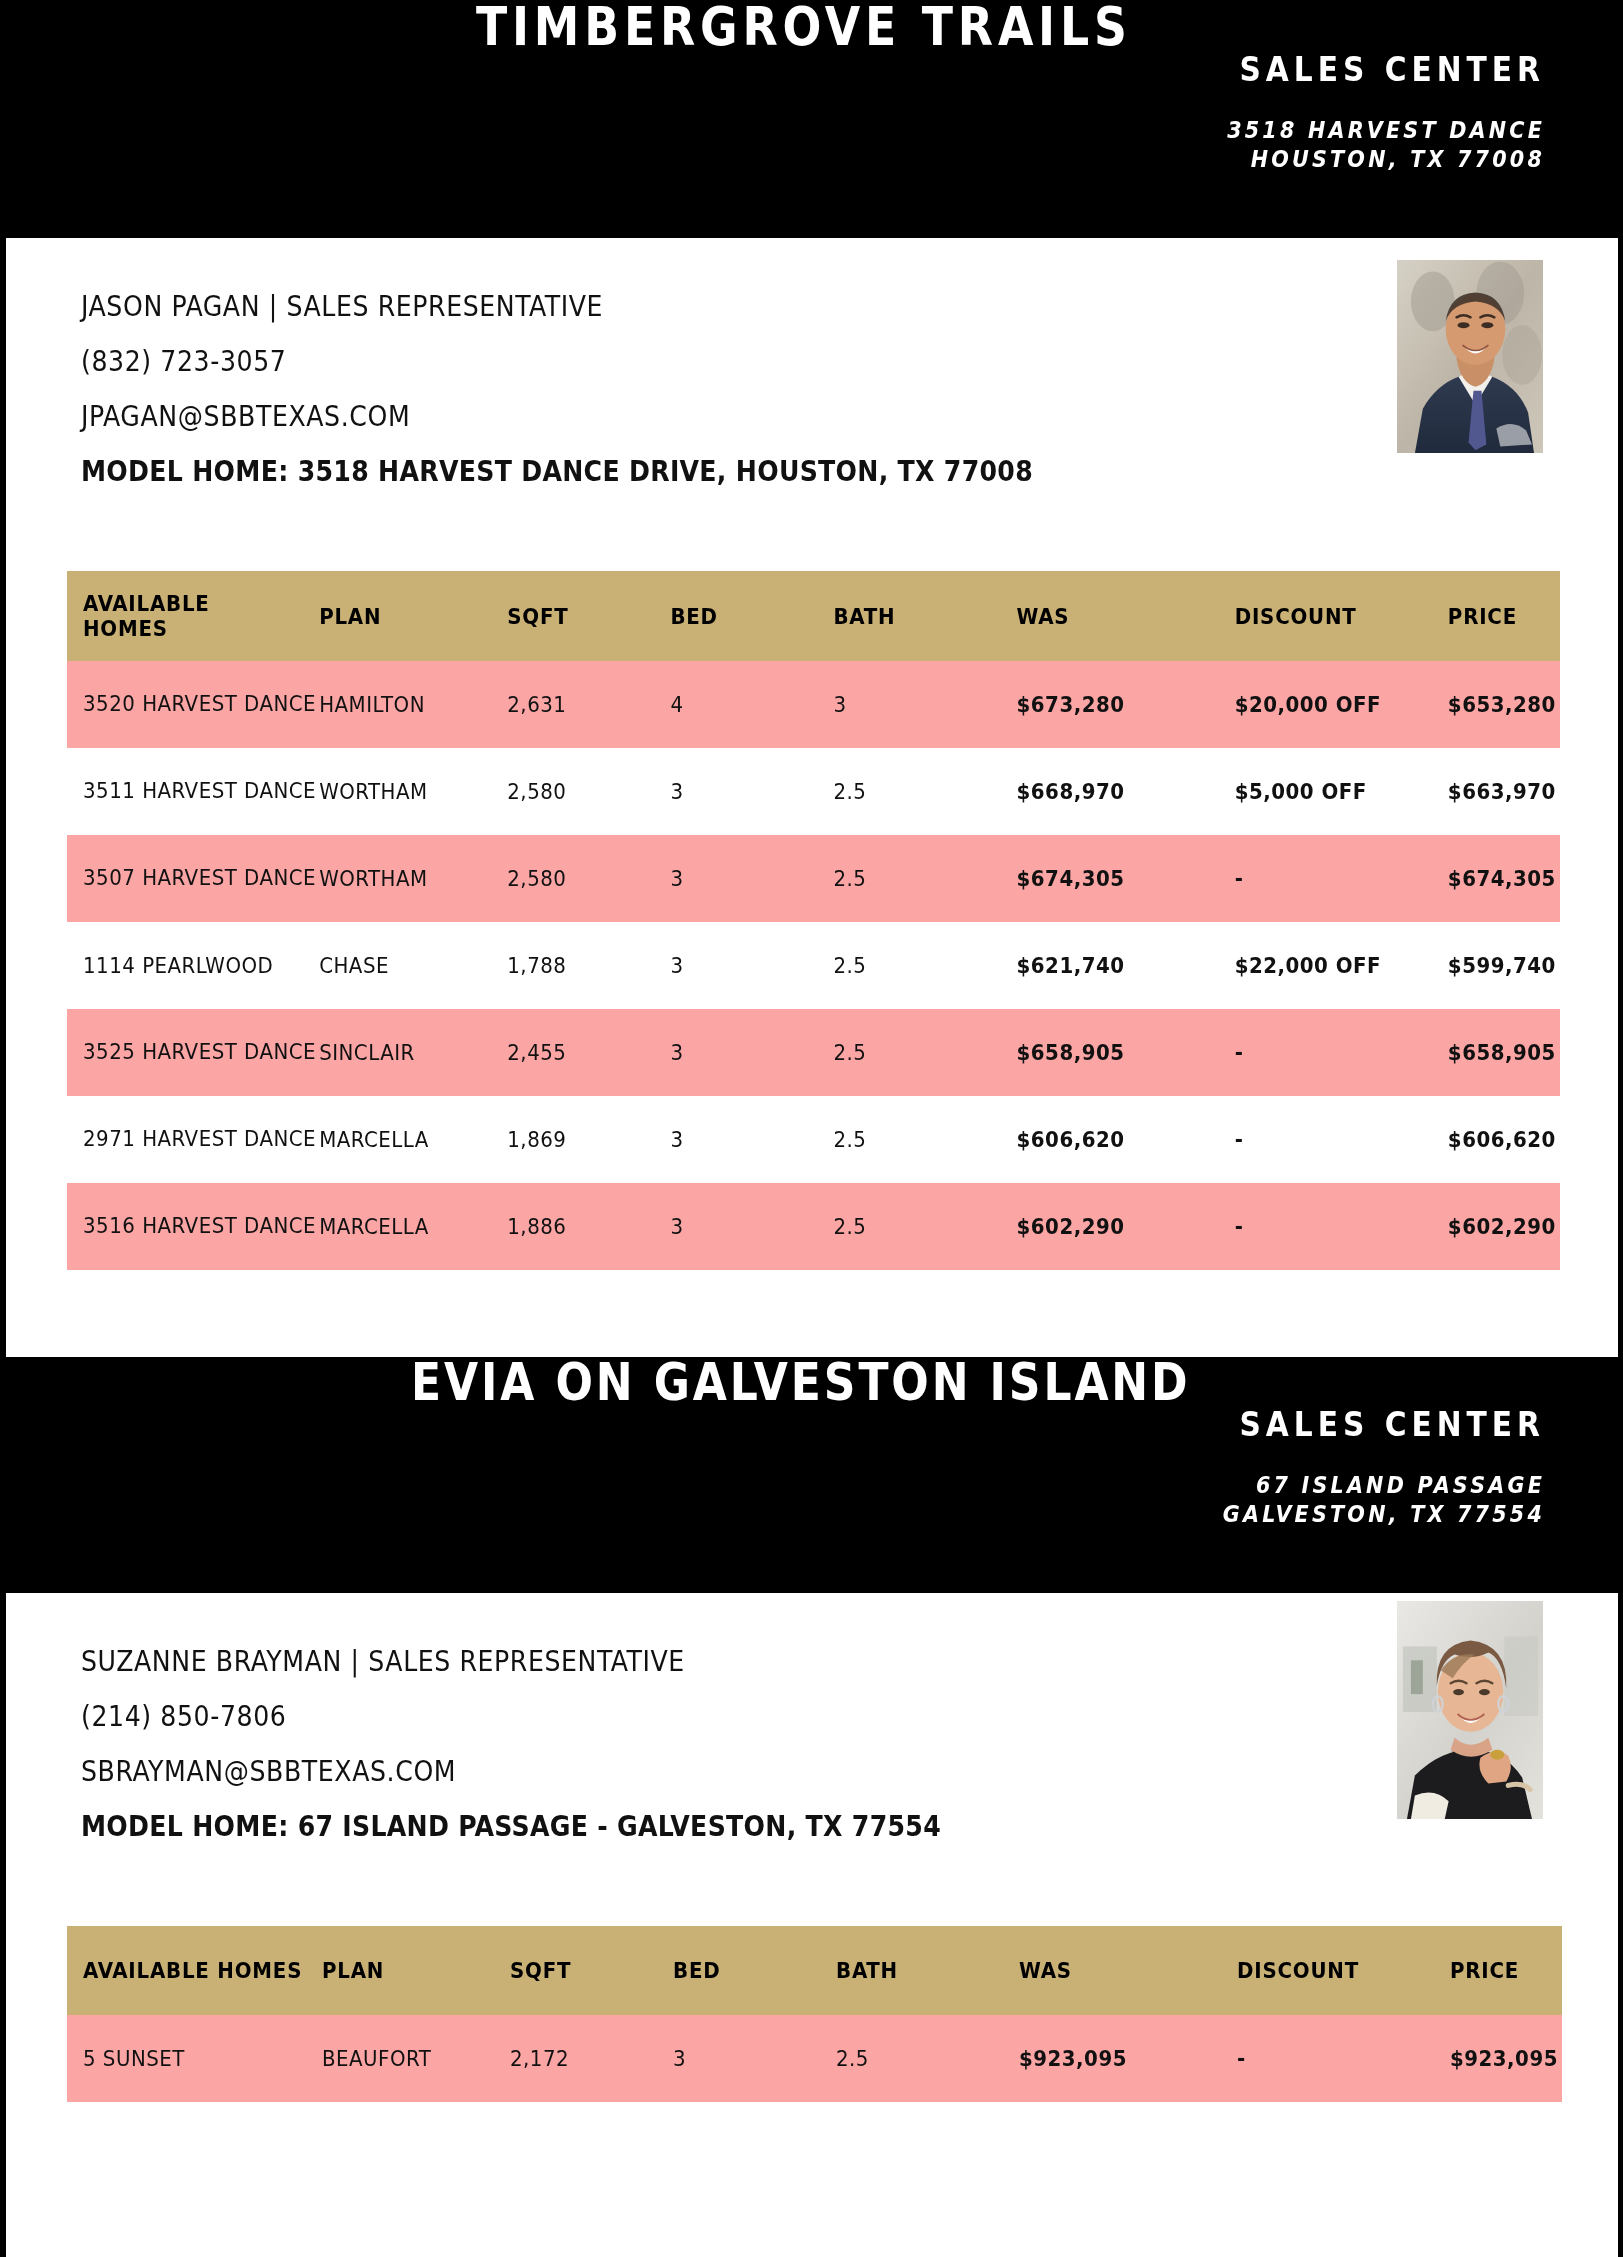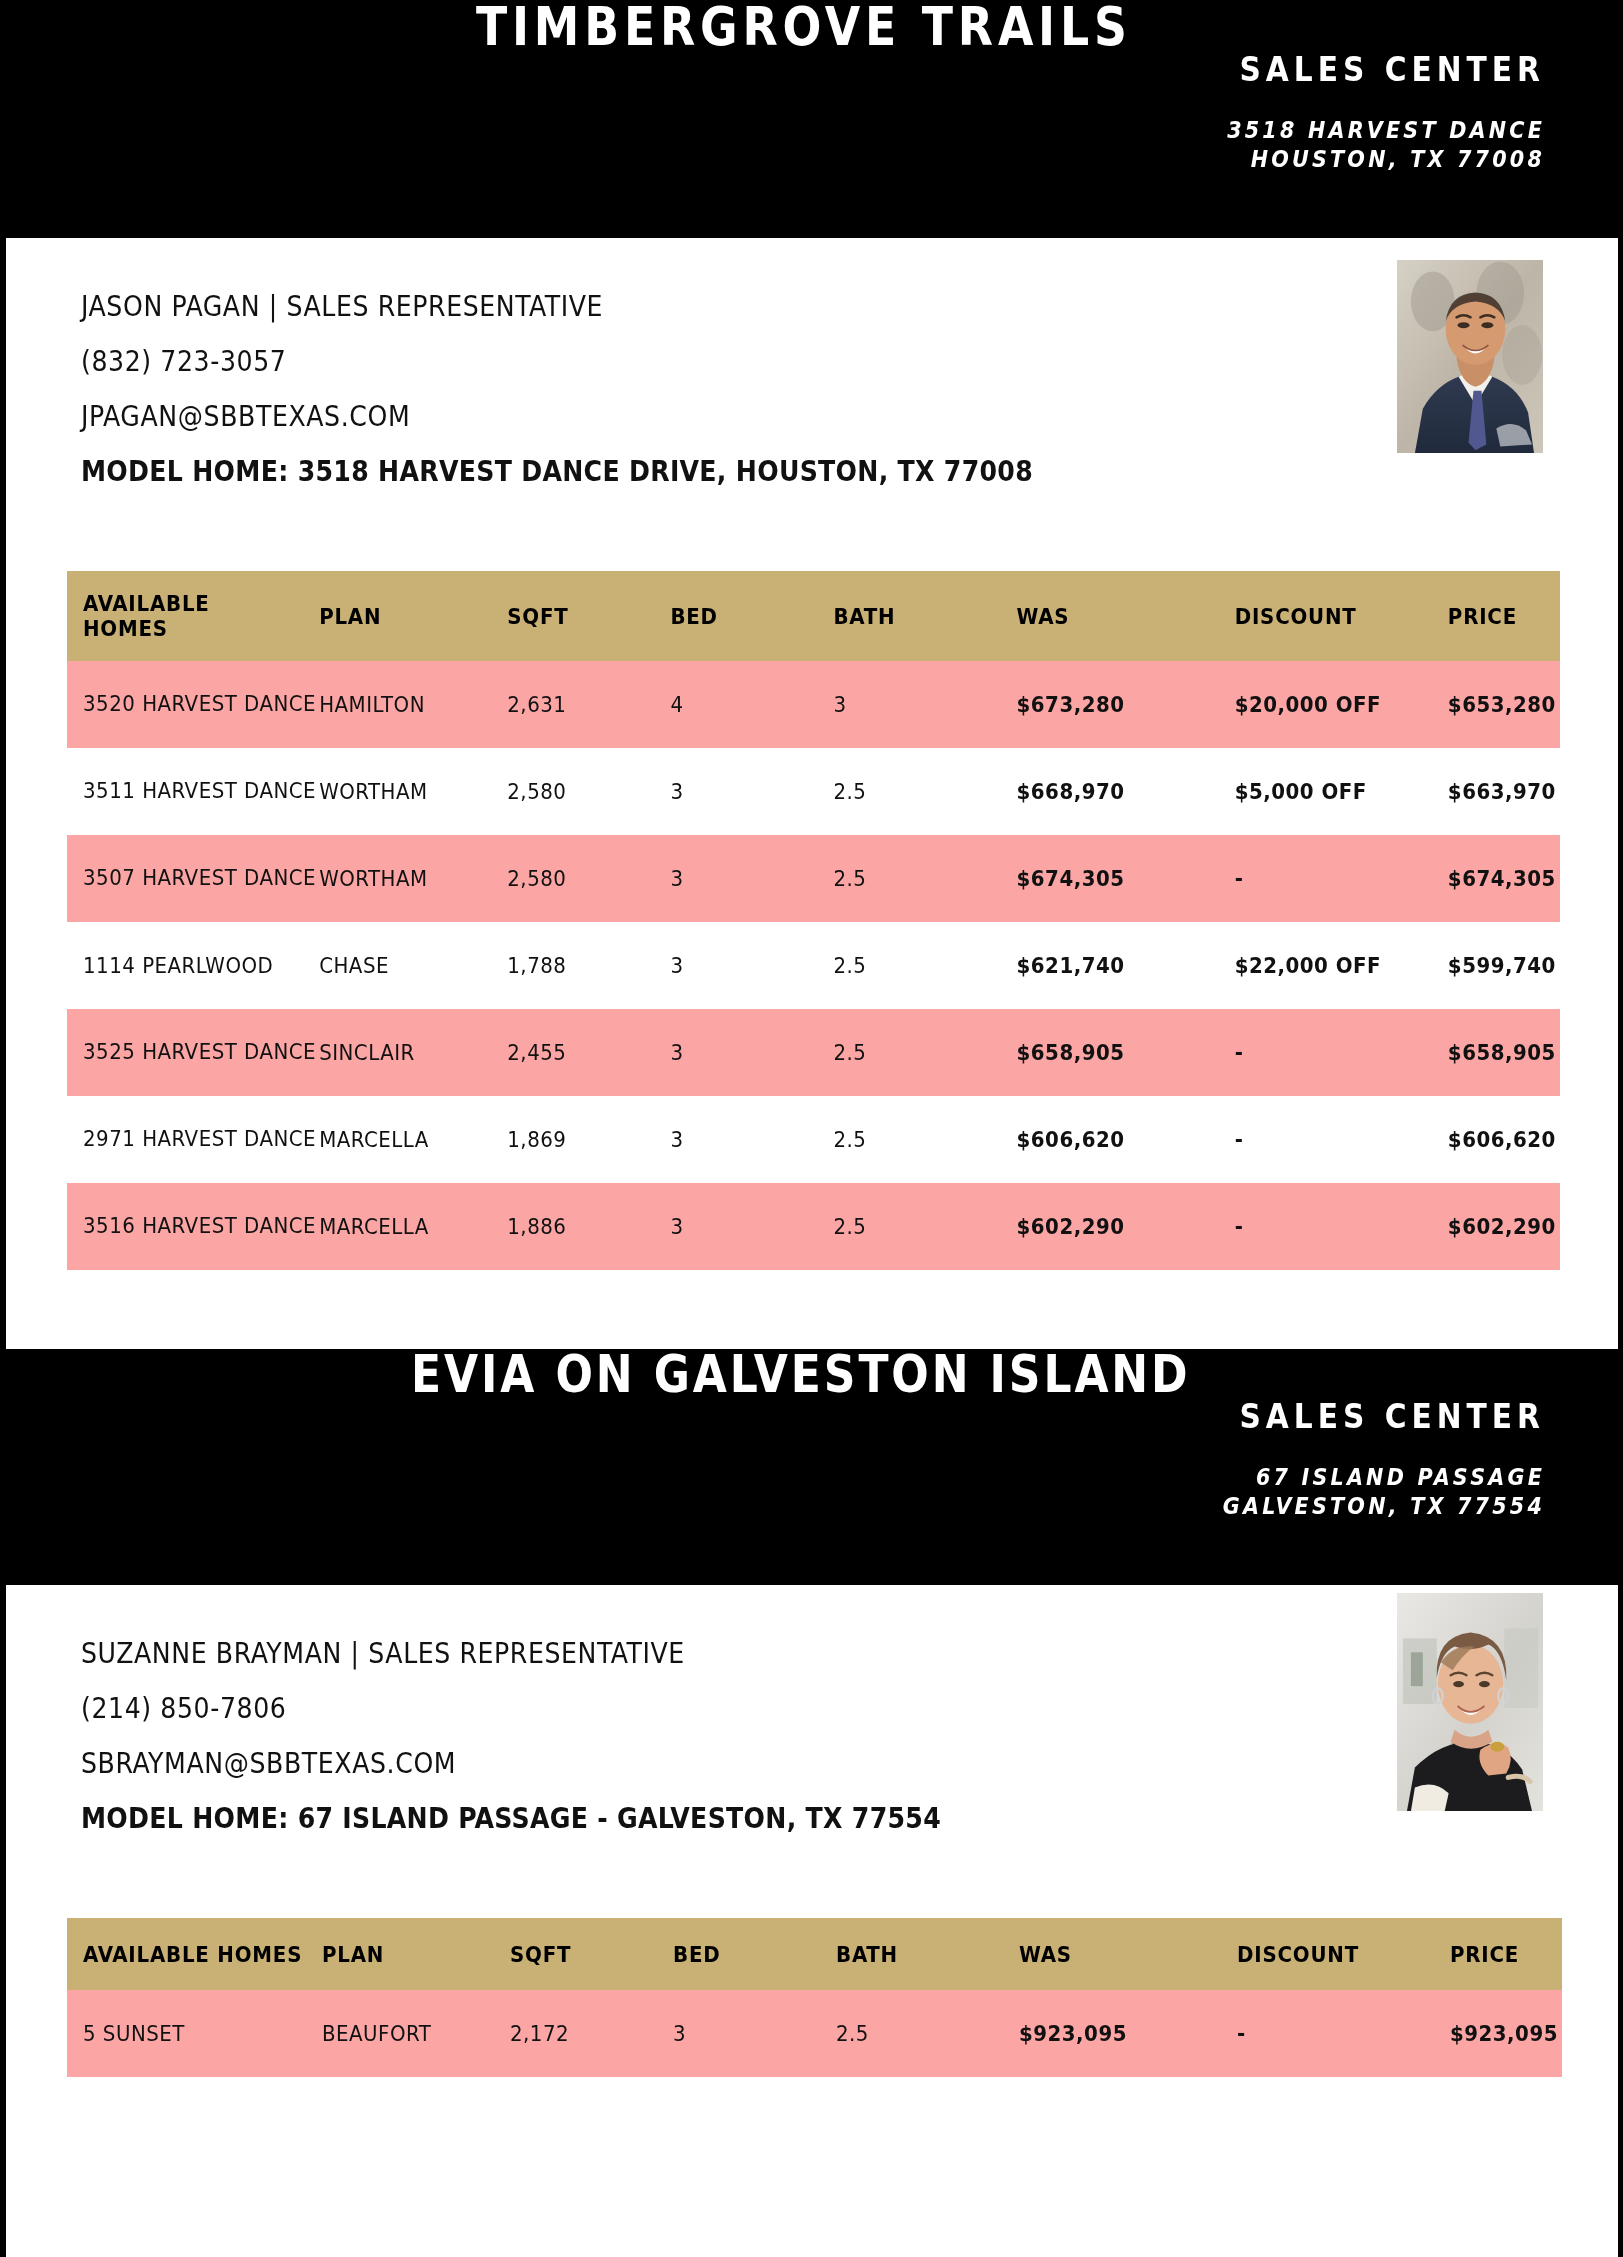--- a/index.html
+++ b/index.html
@@ -78,21 +78,21 @@
     white-space: nowrap;
     line-height: 1.25;
     font-style: italic;
   }
   .sc-addr-block { margin-top: 30px; }
 
   
   .section-body {
     position: relative;
     background: #ffffff;
-    padding: 0 0 8px 0;
+    padding: 0 0 16px 0;
   }
   .contact-area {
     position: relative;
     padding: 55px 0 0 81px;
     min-height: 248px;
   }
   .contact-line {
     font-family: "Liberation Sans Narrow", "DejaVu Sans Condensed", "Liberation Sans", sans-serif;
     font-size: 28px;
     letter-spacing: 0.6px;
@@ -133,21 +133,21 @@
   table.listing th {
     background: #c9b175;
     color: #000000;
     text-align: left;
     font-family: "Liberation Sans Narrow", "DejaVu Sans Condensed", "Liberation Sans", sans-serif;
     font-weight: bold;
     font-size: 22px;
     letter-spacing: 0.8px;
     padding: 20px 0 20px 0;
     vertical-align: middle;
-    height: 72px;
+    height: 89px;
     box-sizing: border-box;
   }
   table.listing td {
     font-family: "Liberation Sans Narrow", "DejaVu Sans Condensed", "Liberation Sans", sans-serif;
     font-size: 22px;
     letter-spacing: 0.5px;
     color: #111111;
     padding: 18px 0 18px 0;
     vertical-align: middle;
     height: 87px;

